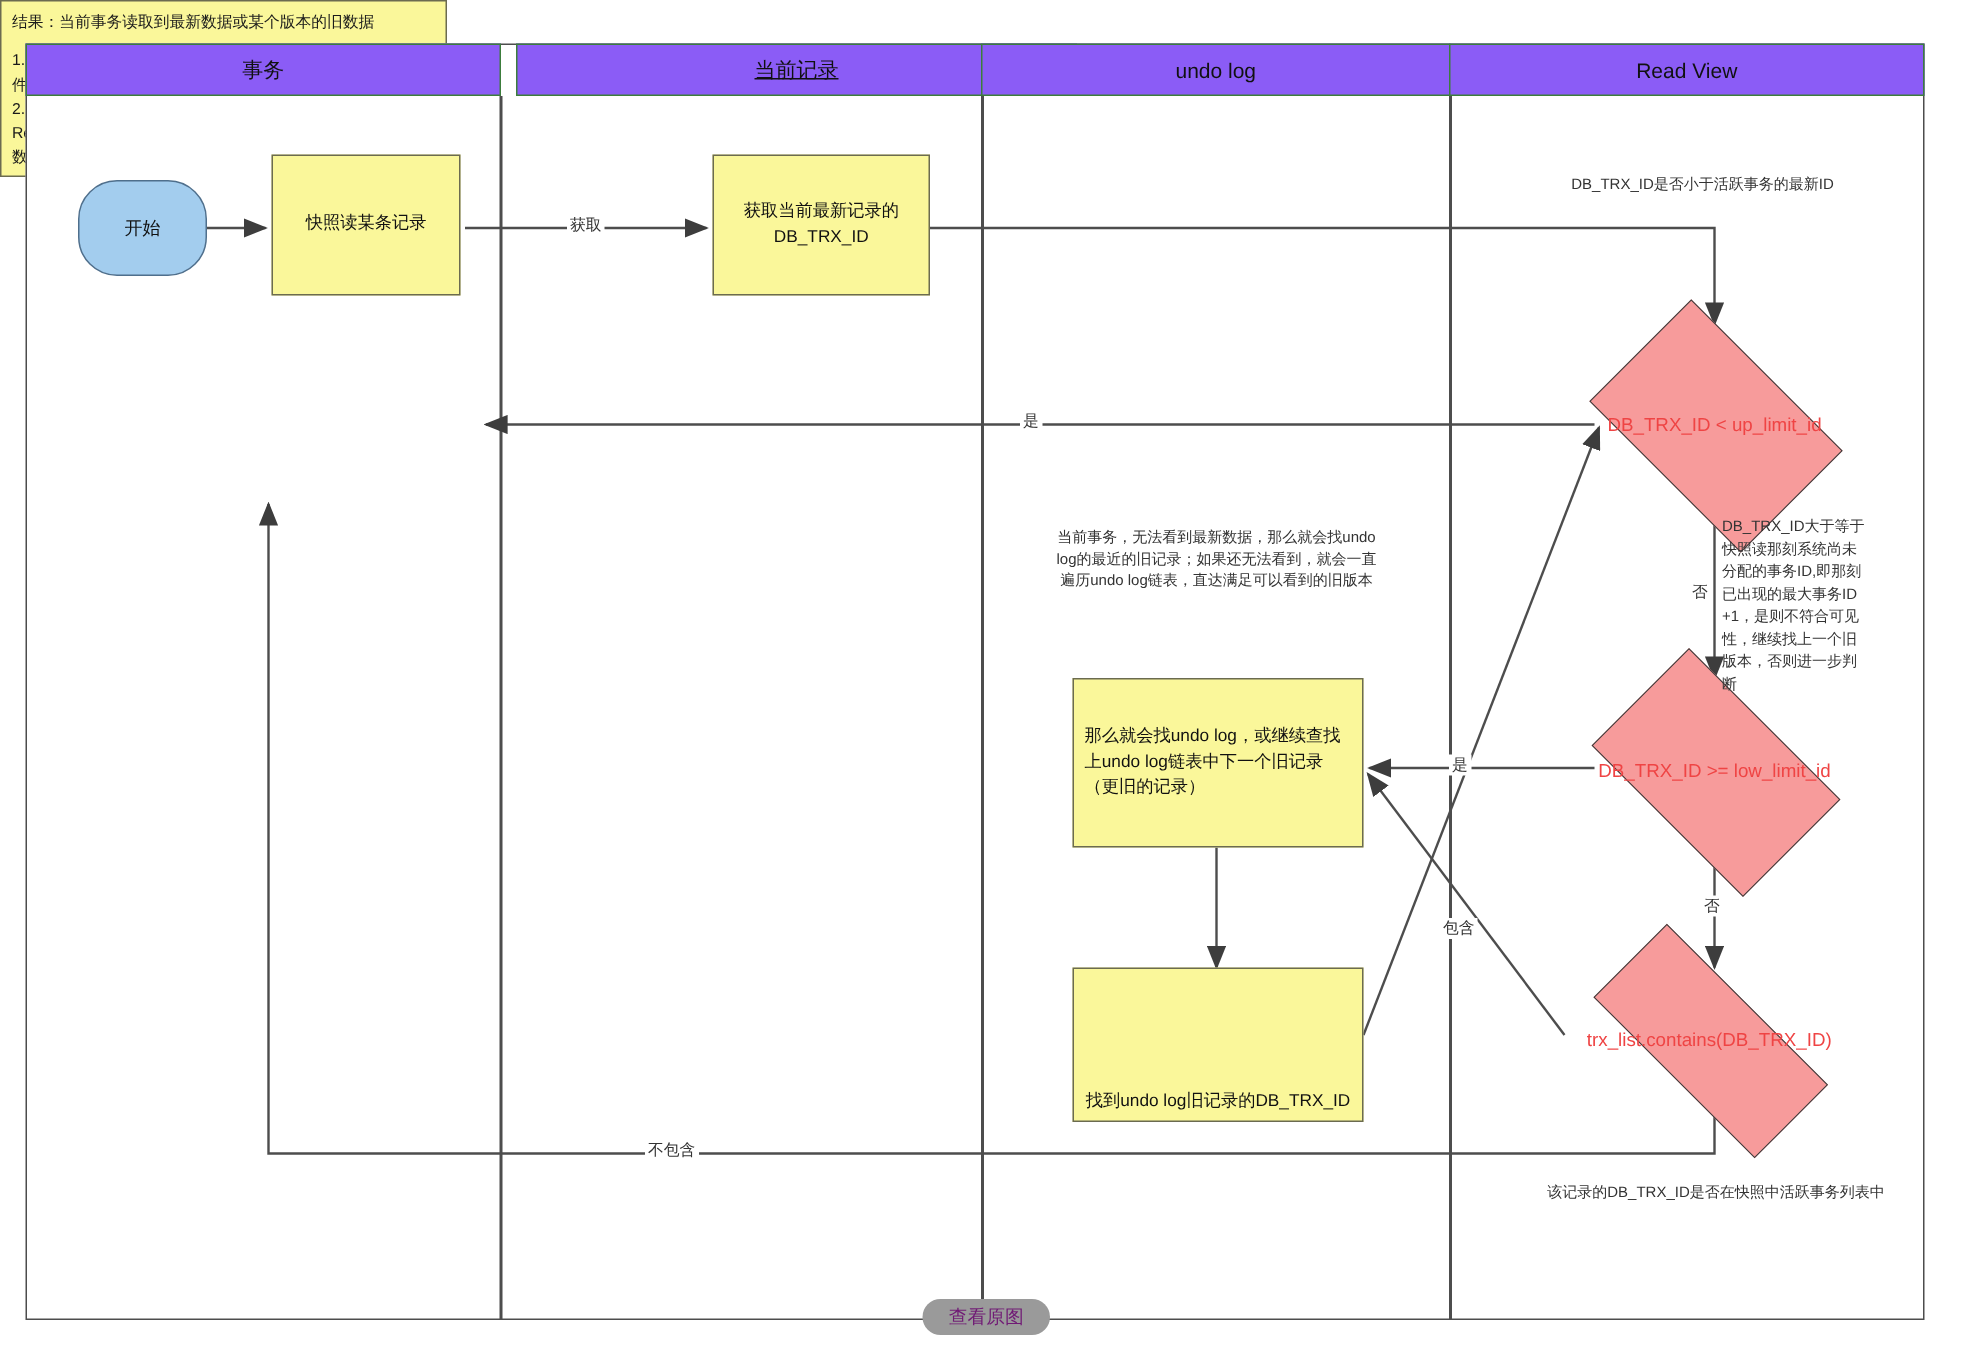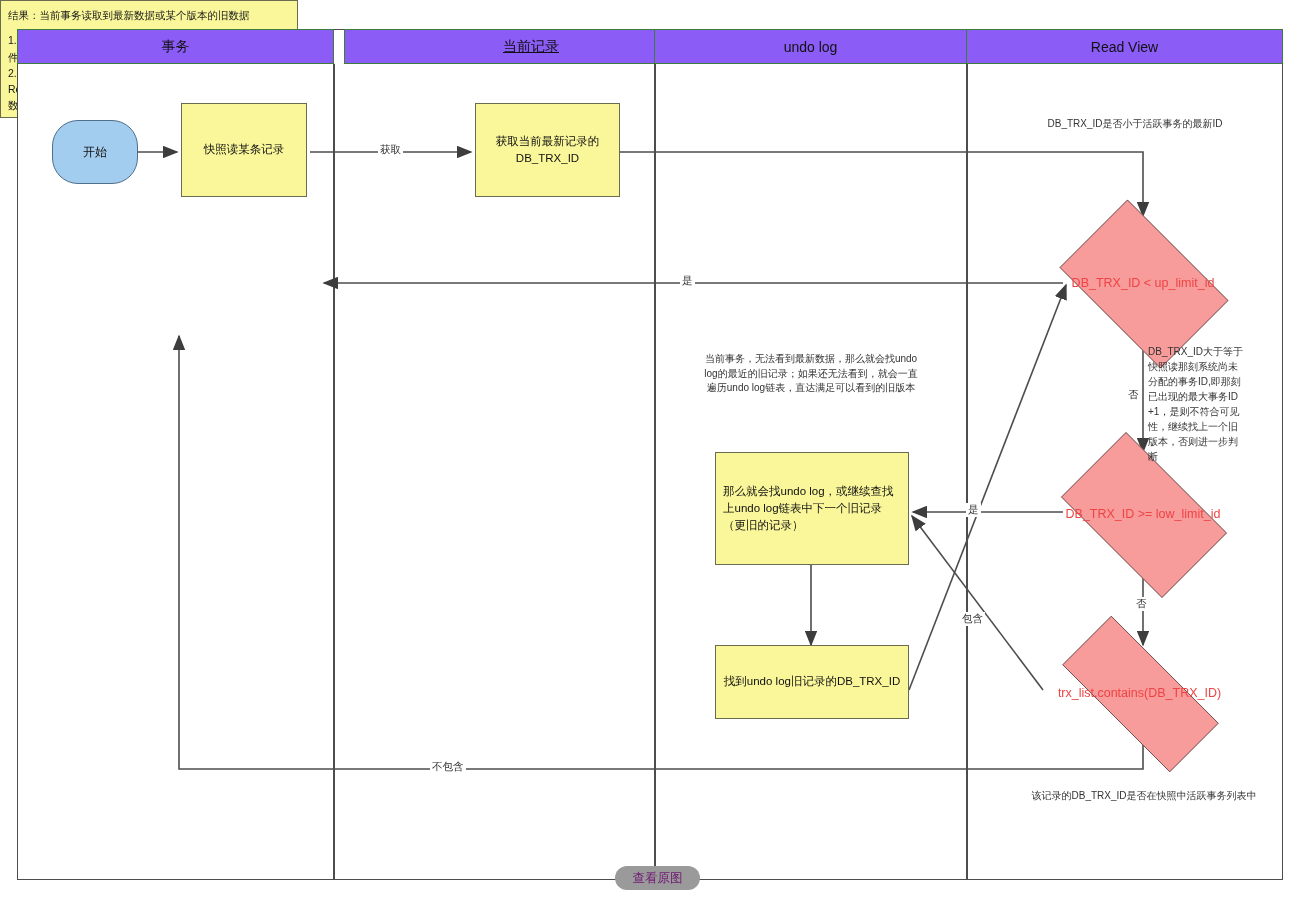--- a/index.html
+++ b/index.html
@@ -116,21 +116,21 @@
   <div class="note" style="left:40px;top:228px;width:282px;height:104px;">
     <div style="margin-bottom:9px;">结果：当前事务读取到最新数据或某个版本的旧数据</div>
     <div>1. 如果是当前最新记录的DB_TRX_ID满足Read View的条件，这读取的是最新记录</div>
     <div>2. 如果是该记录的undo log的某个版本的DB_TRX_ID符合Read View的条件，则当前事务能读取到的数据是该版本的旧数据</div>
   </div>
 
   <div class="node proc" style="left:715px;top:452px;width:194px;height:113px;">
     <span style="display:block;text-align:left;">那么就会找undo log，或继续查找上undo log链表中下一个旧记录（更旧的记录）</span>
   </div>
 
-  <div class="node proc" style="left:715px;top:645px;width:194px;height:74px;">
+  <div class="node proc" style="left:715px;top:645px;width:194px;height:103px;align-items:flex-end;">
     <span>找到undo log旧记录的DB_TRX_ID</span>
   </div>
 
   <div class="dia-wrap" style="left:1043px;top:216px;width:200px;height:134px;">
     <div class="dia-shape"></div>
     <div class="dia-txt">DB_TRX_ID &lt; up_limit_id</div>
   </div>
 
   <div class="dia-wrap" style="left:1043px;top:450px;width:200px;height:128px;">
     <div class="dia-shape"></div>

